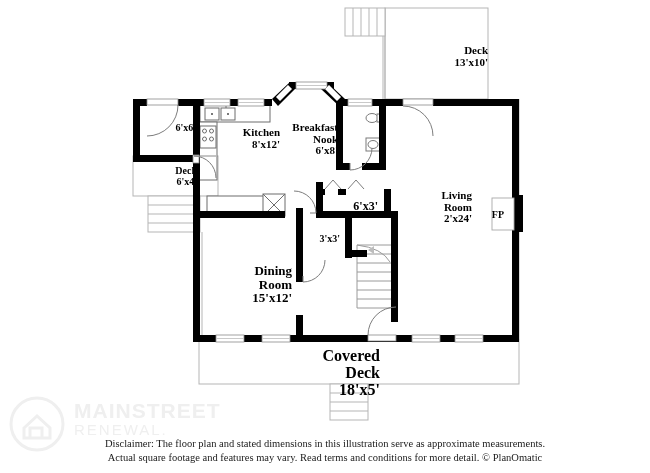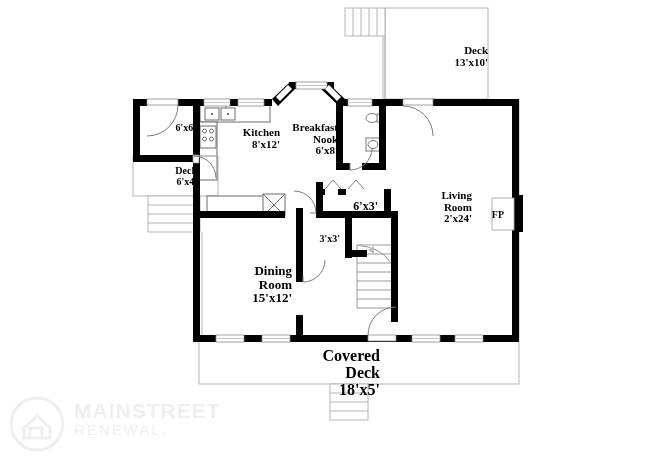--- a/index.html
+++ b/index.html
@@ -407,14 +407,18 @@
       <circle cx="29" cy="28" r="26" fill="none" stroke="#efefef" stroke-width="3"></circle>
       <path d="M 16 32 L 29 20 L 42 32 L 42 42 L 16 42 Z" fill="none" stroke="#efefef" stroke-width="3"></path>
       <path d="M 22 42 L 22 32 L 34 32 L 34 42" fill="none" stroke="#efefef" stroke-width="3"></path>
     </svg>
     <div class="wm-text">
       <span class="wm-main">MAINSTREET</span>
       <span class="wm-sub">RENEWAL.</span>
     </div>
   </div>
 
+  <div id="disclaimer">
+    <span class="dl-line">Disclaimer: The floor plan and stated dimensions in this illustration serve as approximate measurements.</span>
+    <span class="dl-line">Actual square footage and features may vary. Read terms and conditions for more detail. © PlanOmatic</span>
+  </div>
 
 </div>
 
 </body></html>

